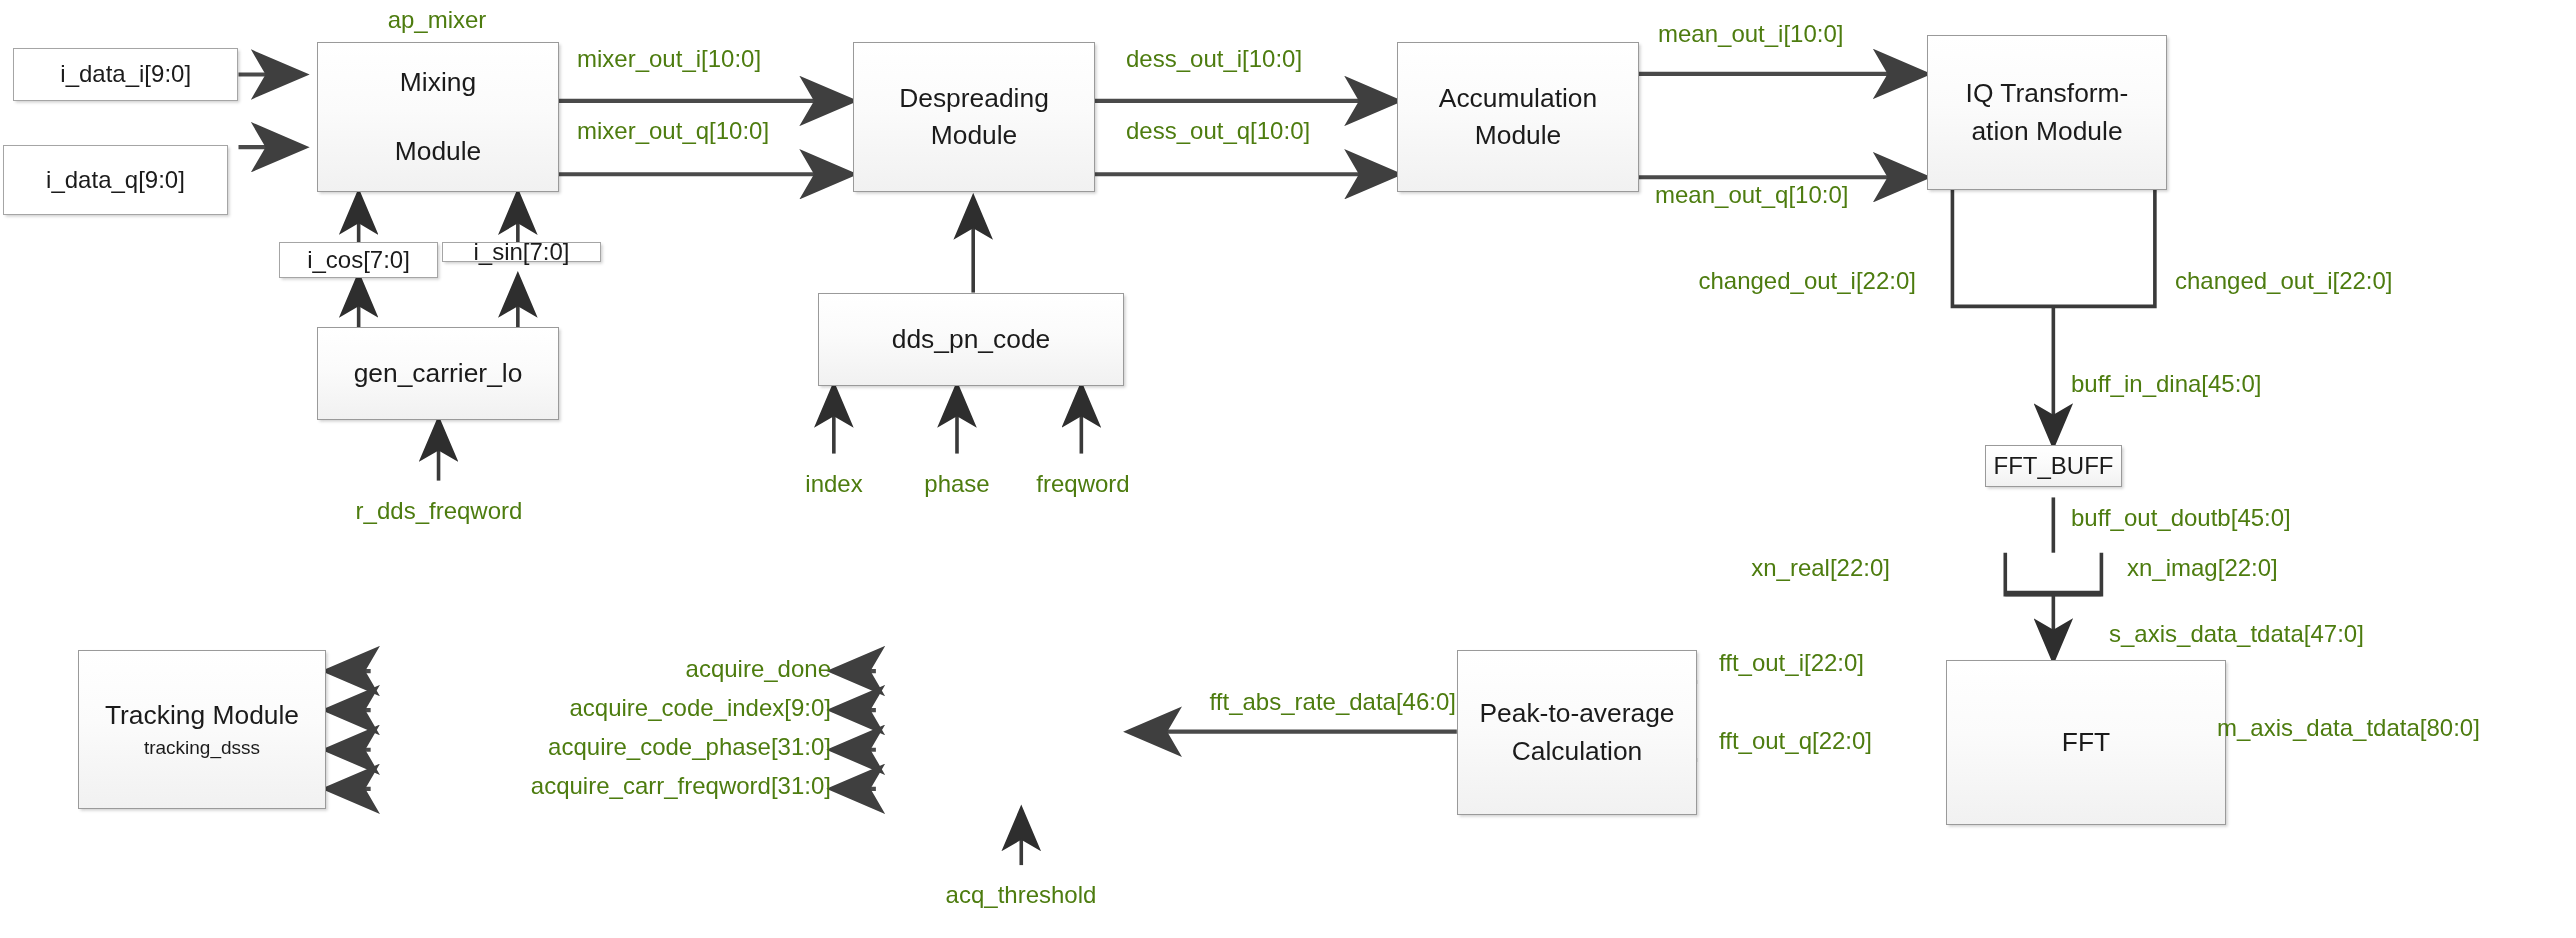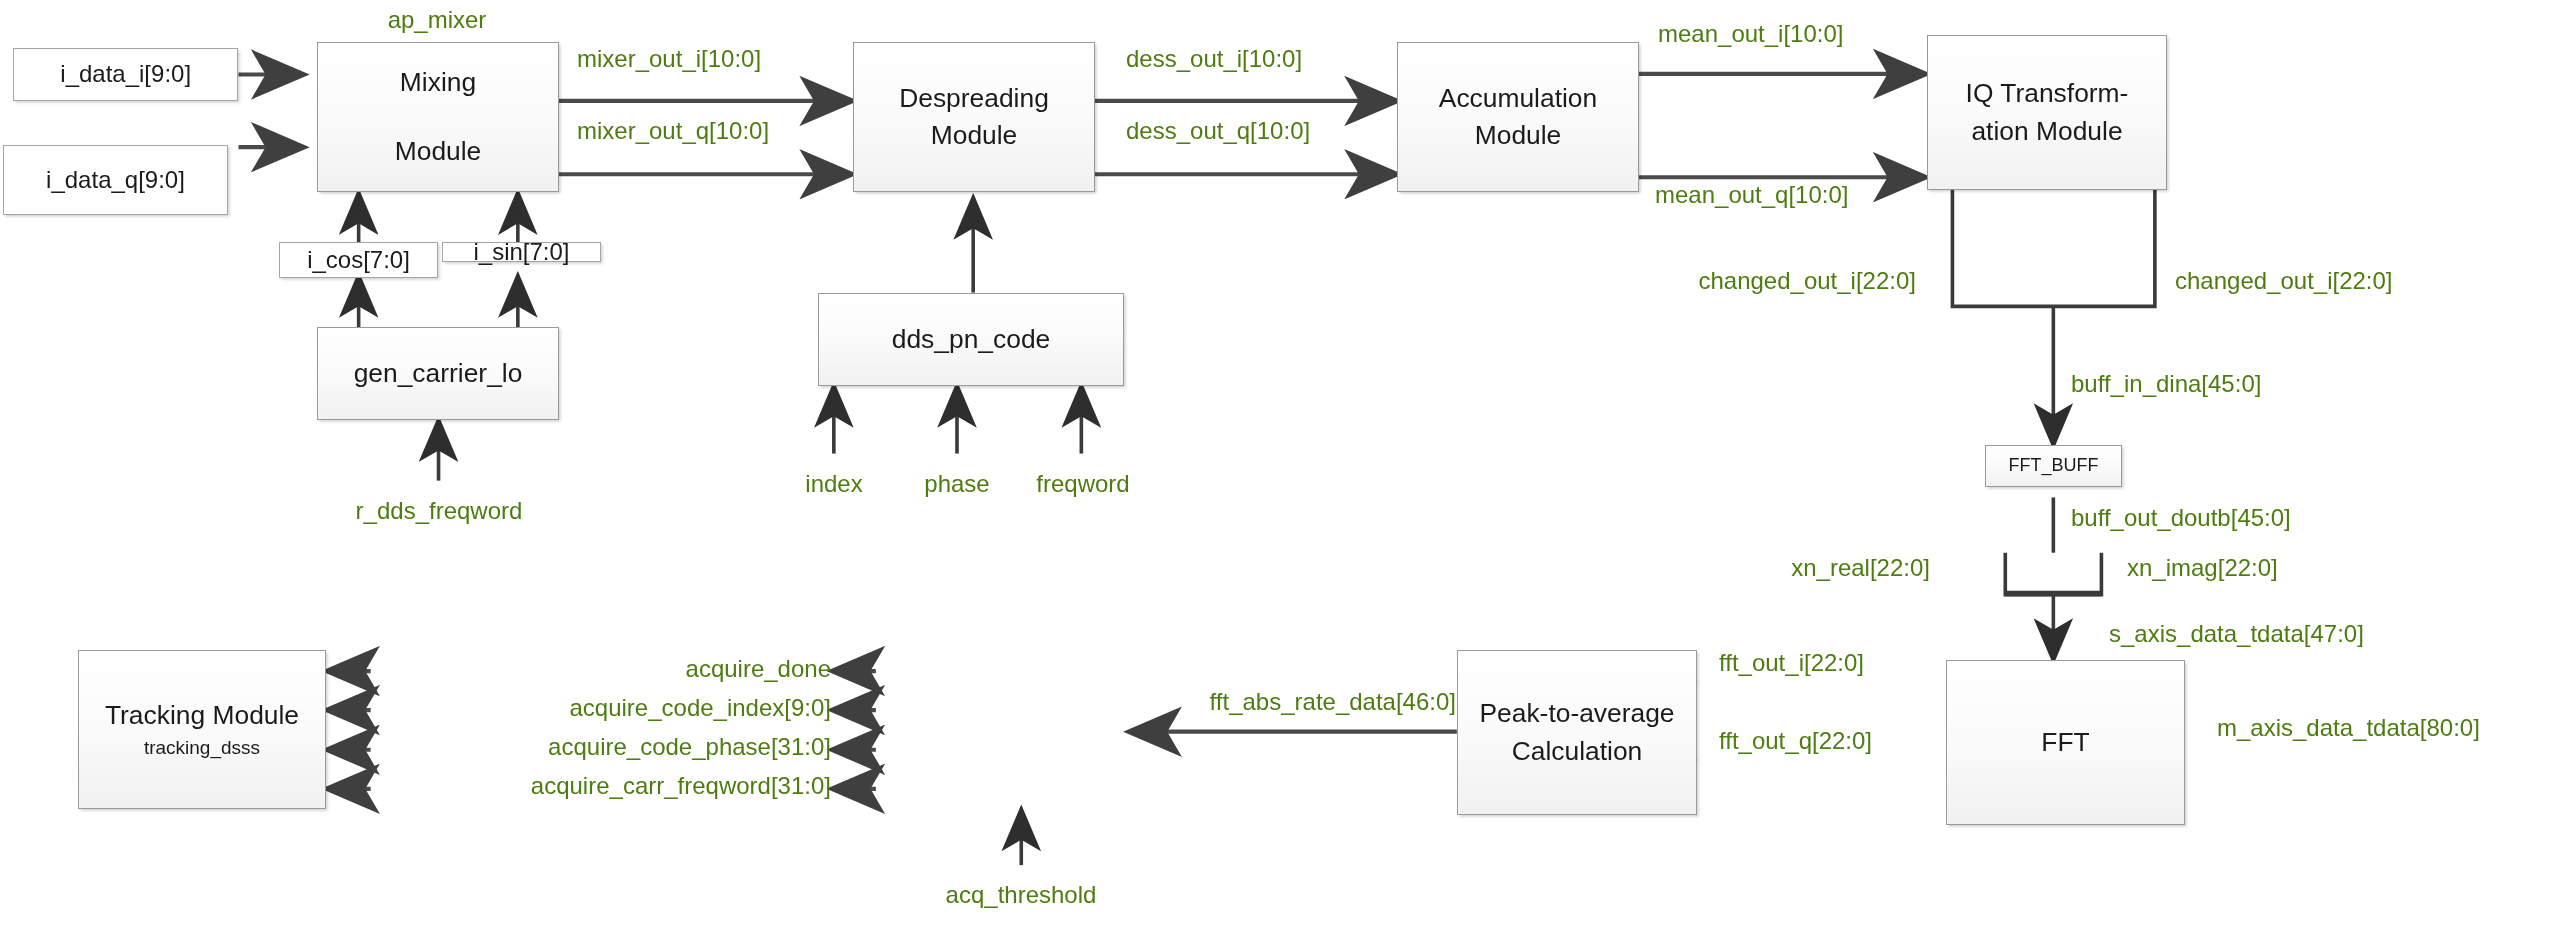--- a/index.html
+++ b/index.html
@@ -8,21 +8,21 @@
   svg#wires{position:absolute;left:0;top:0;width:2576px;height:939px;}
   .node{position:absolute;box-sizing:border-box;
         background:linear-gradient(180deg,#ffffff 0%,#fbfbfb 45%,#f1f1f1 100%);
         border:1.8px solid #9a9a9a;
         box-shadow:2.4px 2.4px 3px rgba(0,0,0,0.20);
         display:flex;flex-direction:column;align-items:center;justify-content:center;
         color:#1b1b1b;text-align:center;line-height:1.42;}
   .node .ln{display:block;white-space:nowrap;}
   .node.big{font-size:26.4px;}
   .node.sig{font-size:24px;background:#ffffff;border:1.8px solid #a5a5a5;}
-  .node.small{font-size:18px;}
+  .node.small{font-size:24px;}
   .lbl{position:absolute;font-size:24px;color:#4d7c0f;white-space:nowrap;line-height:1;}
   .lbl.c{transform:translateX(-50%);}
   .lbl.r{transform:translateX(-100%);}
   .sub{font-size:19px;}
 </style>
 </head>
 <body>
 
 <div id="stage">
 
@@ -146,21 +146,21 @@
 
   <div class="node big" style="left:1927px;top:35px;width:240px;height:155px;">
     <span class="ln">IQ Transform-</span>
     <span class="ln">ation Module</span>
   </div>
 
   <div class="node small" style="left:1985px;top:445px;width:137px;height:42px;">
     <span class="ln">FFT_BUFF</span>
   </div>
 
-  <div class="node big" style="left:1946px;top:660px;width:239px;height:165px;">
+  <div class="node big" style="left:1946px;top:660px;width:280px;height:165px;">
     <span class="ln">FFT</span>
   </div>
 
   <div class="node big" style="left:1457px;top:650px;width:240px;height:165px;">
     <span class="ln">Peak-to-average</span>
     <span class="ln">Calculation</span>
   </div>
 
 
   <div class="node big" style="left:78px;top:650px;width:248px;height:159px;">
@@ -176,21 +176,21 @@
 
   <div class="lbl" style="left:1658px;top:21.6px;">mean_out_i[10:0]</div>
   <div class="lbl" style="left:1655px;top:183px;">mean_out_q[10:0]</div>
 
   <div class="lbl r" style="left:1916px;top:269px;">changed_out_i[22:0]</div>
   <div class="lbl" style="left:2175px;top:269px;">changed_out_i[22:0]</div>
 
   <div class="lbl" style="left:2071px;top:372px;">buff_in_dina[45:0]</div>
   <div class="lbl" style="left:2071px;top:506px;text-align:center;">buff_out_doutb[45:0]</div>
 
-  <div class="lbl r" style="left:1930px;top:556px;">xn_real[22:0]</div>
+  <div class="lbl r" style="left:1890px;top:556px;">xn_real[22:0]</div>
   <div class="lbl" style="left:2127px;top:556px;">xn_imag[22:0]</div>
 
   <div class="lbl" style="left:2109px;top:622px;">s_axis_data_tdata[47:0]</div>
   <div class="lbl" style="left:2217px;top:716px;">m_axis_data_tdata[80:0]</div>
 
   <div class="lbl" style="left:1719px;top:651px;">fft_out_i[22:0]</div>
   <div class="lbl" style="left:1719px;top:729px;">fft_out_q[22:0]</div>
 
   <div class="lbl r" style="left:1456px;top:690px;">fft_abs_rate_data[46:0]</div>
 

